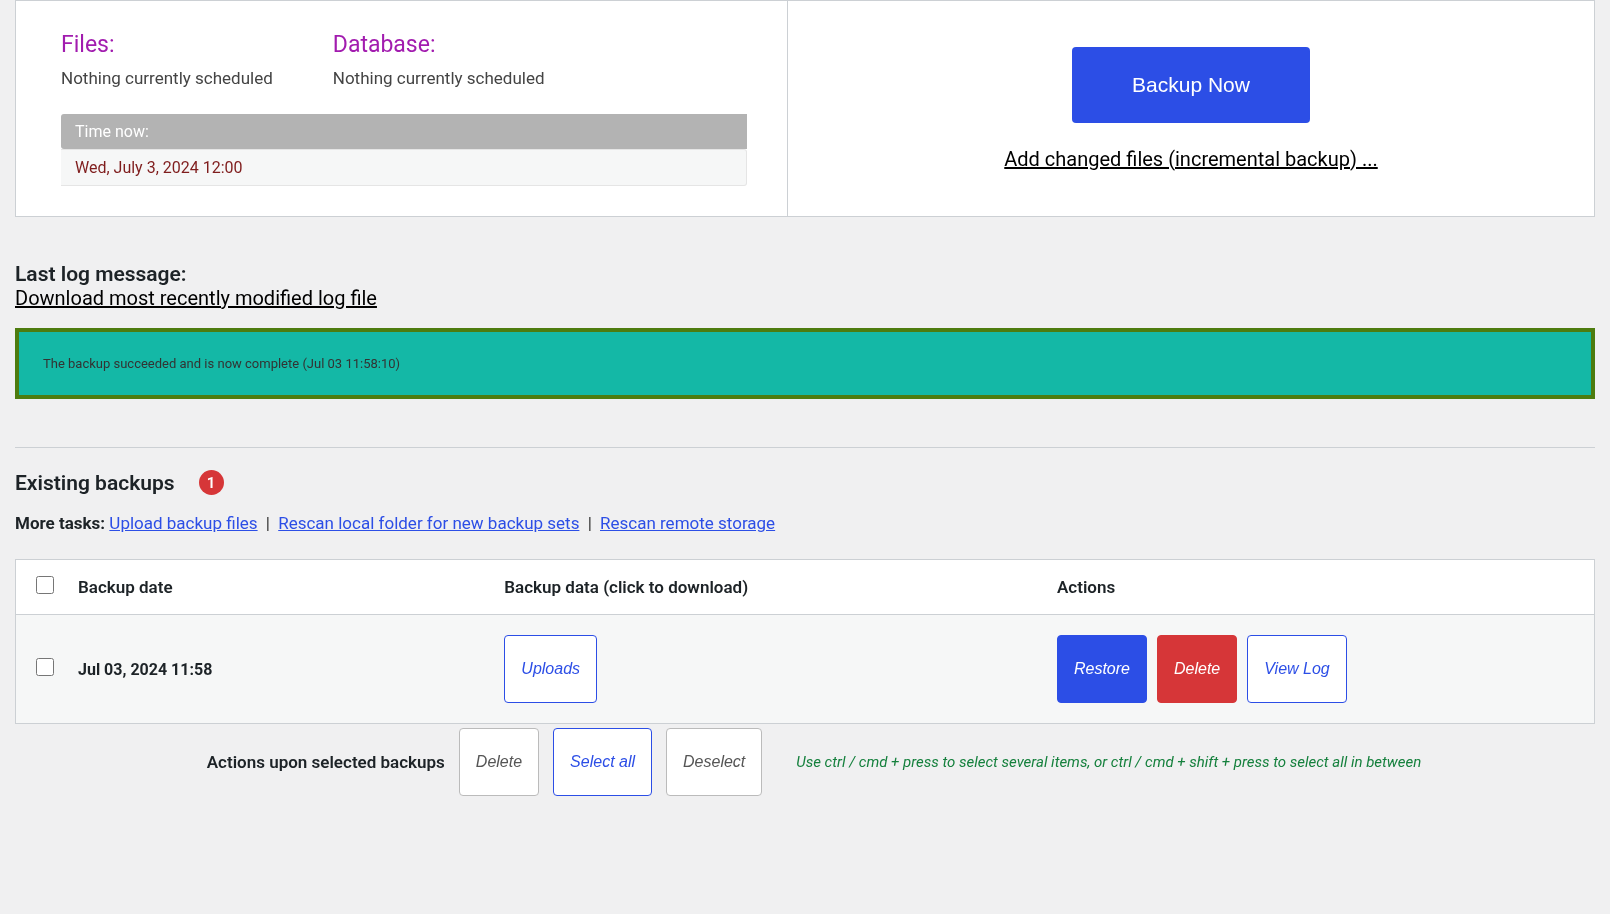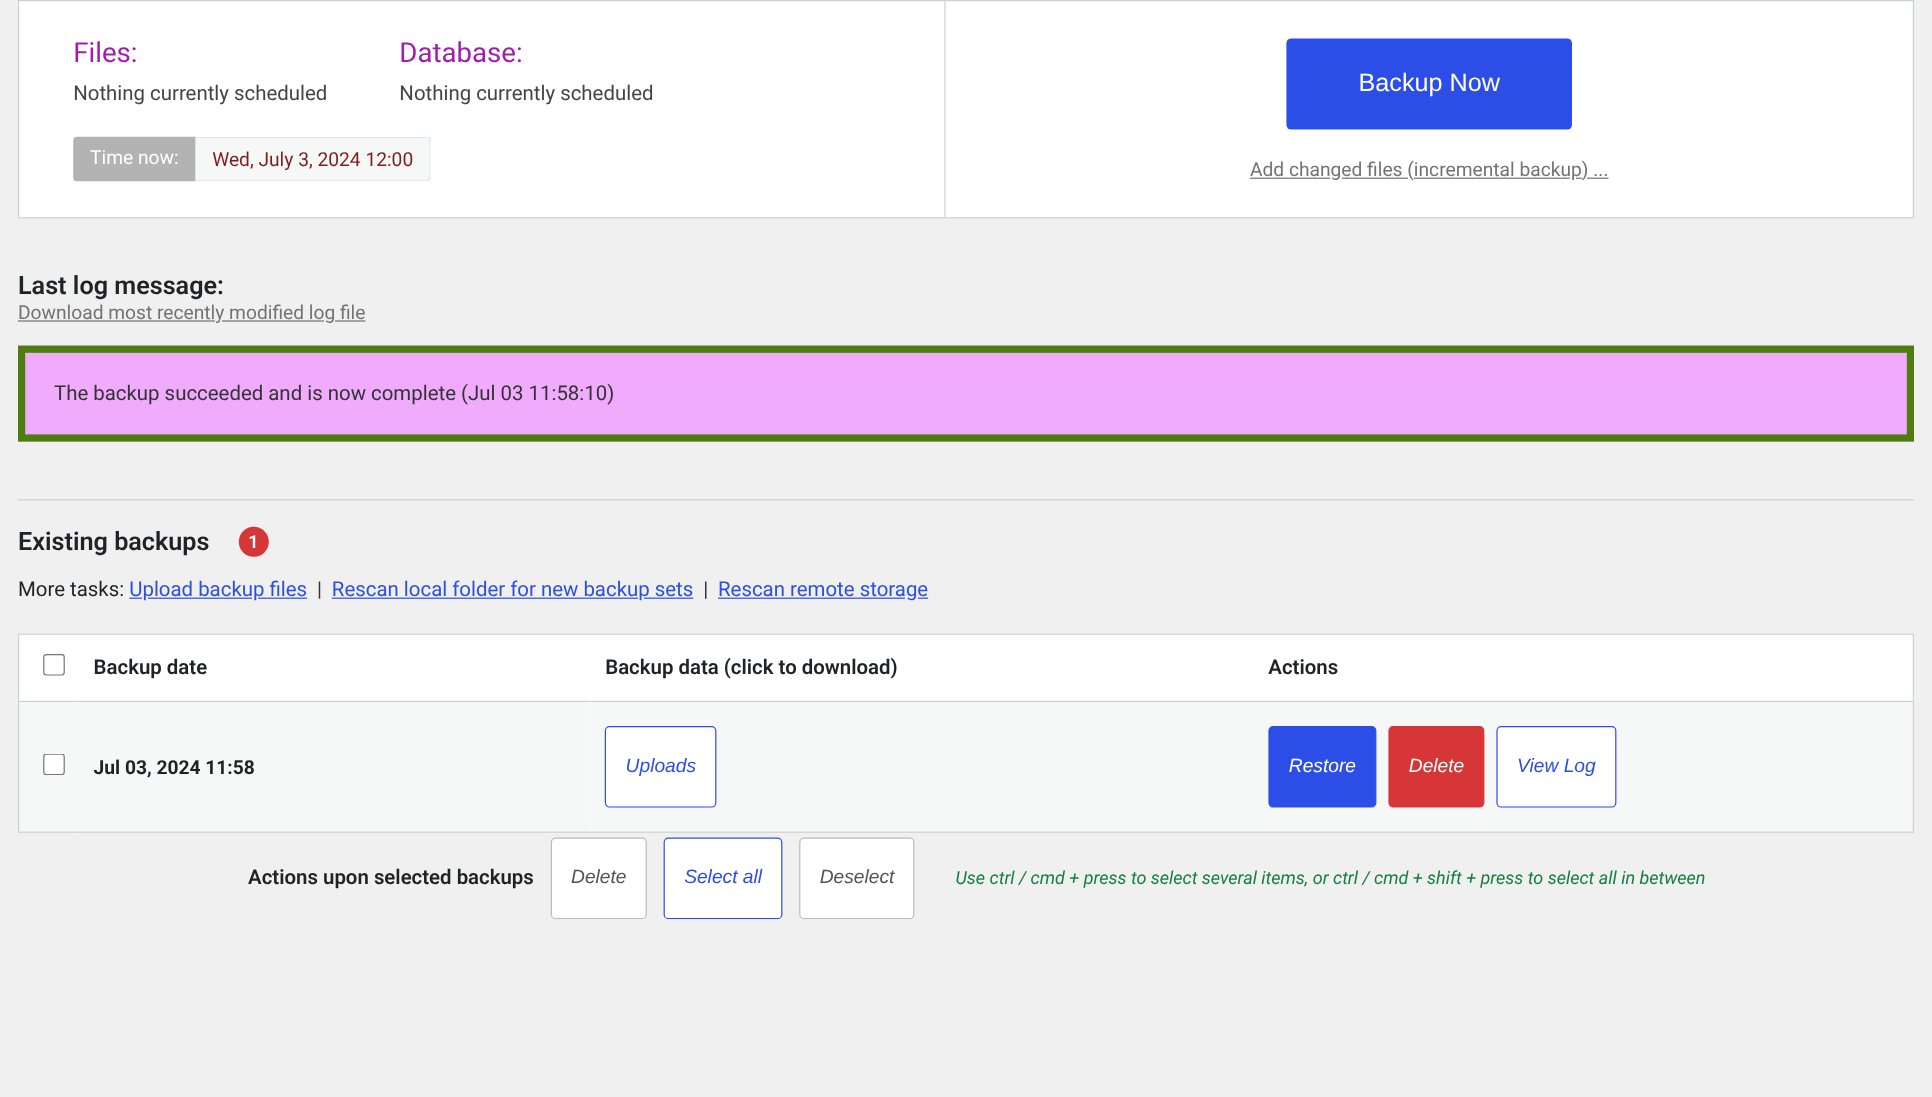--- a/index.html
+++ b/index.html
@@ -43,20 +43,21 @@
       margin-bottom: 10px;
     }
     .schedule-col .status {
       font-size: 17px;
       color: #444;
     }
     .time-row {
       display: flex;
       align-items: stretch;
       font-size: 16px;
+      flex-direction: column;
     }
     .time-label {
       background: #b3b3b3;
       color: #fff;
       padding: 8px 14px;
       border-radius: 3px 0 0 3px;
     }
     .time-value {
       background: #f6f7f7;
       padding: 8px 14px;
@@ -69,43 +70,43 @@
       background: #2c4ee6;
       color: #fff;
       border: none;
       font-size: 21px;
       padding: 26px 60px;
       border-radius: 4px;
       cursor: pointer;
       margin-bottom: 24px;
     }
     .link {
-      color: #737373;
+      color: #000000;
       text-decoration: underline;
       cursor: pointer;
-      font-size: 16px;
+      font-size: 20px;
     }
     .section-header {
       display: flex;
       justify-content: space-between;
       align-items: baseline;
       margin-top: 45px;
       margin-bottom: 18px;
       flex-direction: column;
     }
     .section-header h2 {
       font-size: 21px;
       font-weight: 600;
       color: #1d2327;
     }
     .log-panel {
-      background: #f0abfc;
-      border: 6px solid #4d7c0f;
+      background: #14b8a6;
+      border: 4px solid #4d7c0f;
       padding: 24px;
-      font-size: 17px;
+      font-size: 13px;
       color: #333;
     }
     .divider {
       border: none;
       border-top: 1px solid #ccd0d4;
       margin-top: 48px;
       margin-bottom: 22px;
     }
     .existing-header {
       font-size: 21px;
@@ -124,21 +125,21 @@
       display: inline-flex;
       align-items: center;
       justify-content: center;
       font-size: 15px;
       font-weight: 600;
     }
     .more-tasks {
       font-size: 17px;
       margin-bottom: 26px;
     }
-    .more-tasks .label { font-weight: 400; }
+    .more-tasks .label { font-weight: 700; }
     .more-tasks a { color: #2c4ee6; text-decoration: underline; cursor: pointer; }
     .sep { color: #333; margin: 0 4px; }
     table.backups {
       width: 100%;
       border-collapse: collapse;
       background: #fff;
       border: 1px solid #ccd0d4;
     }
     table.backups th {
       text-align: left;

